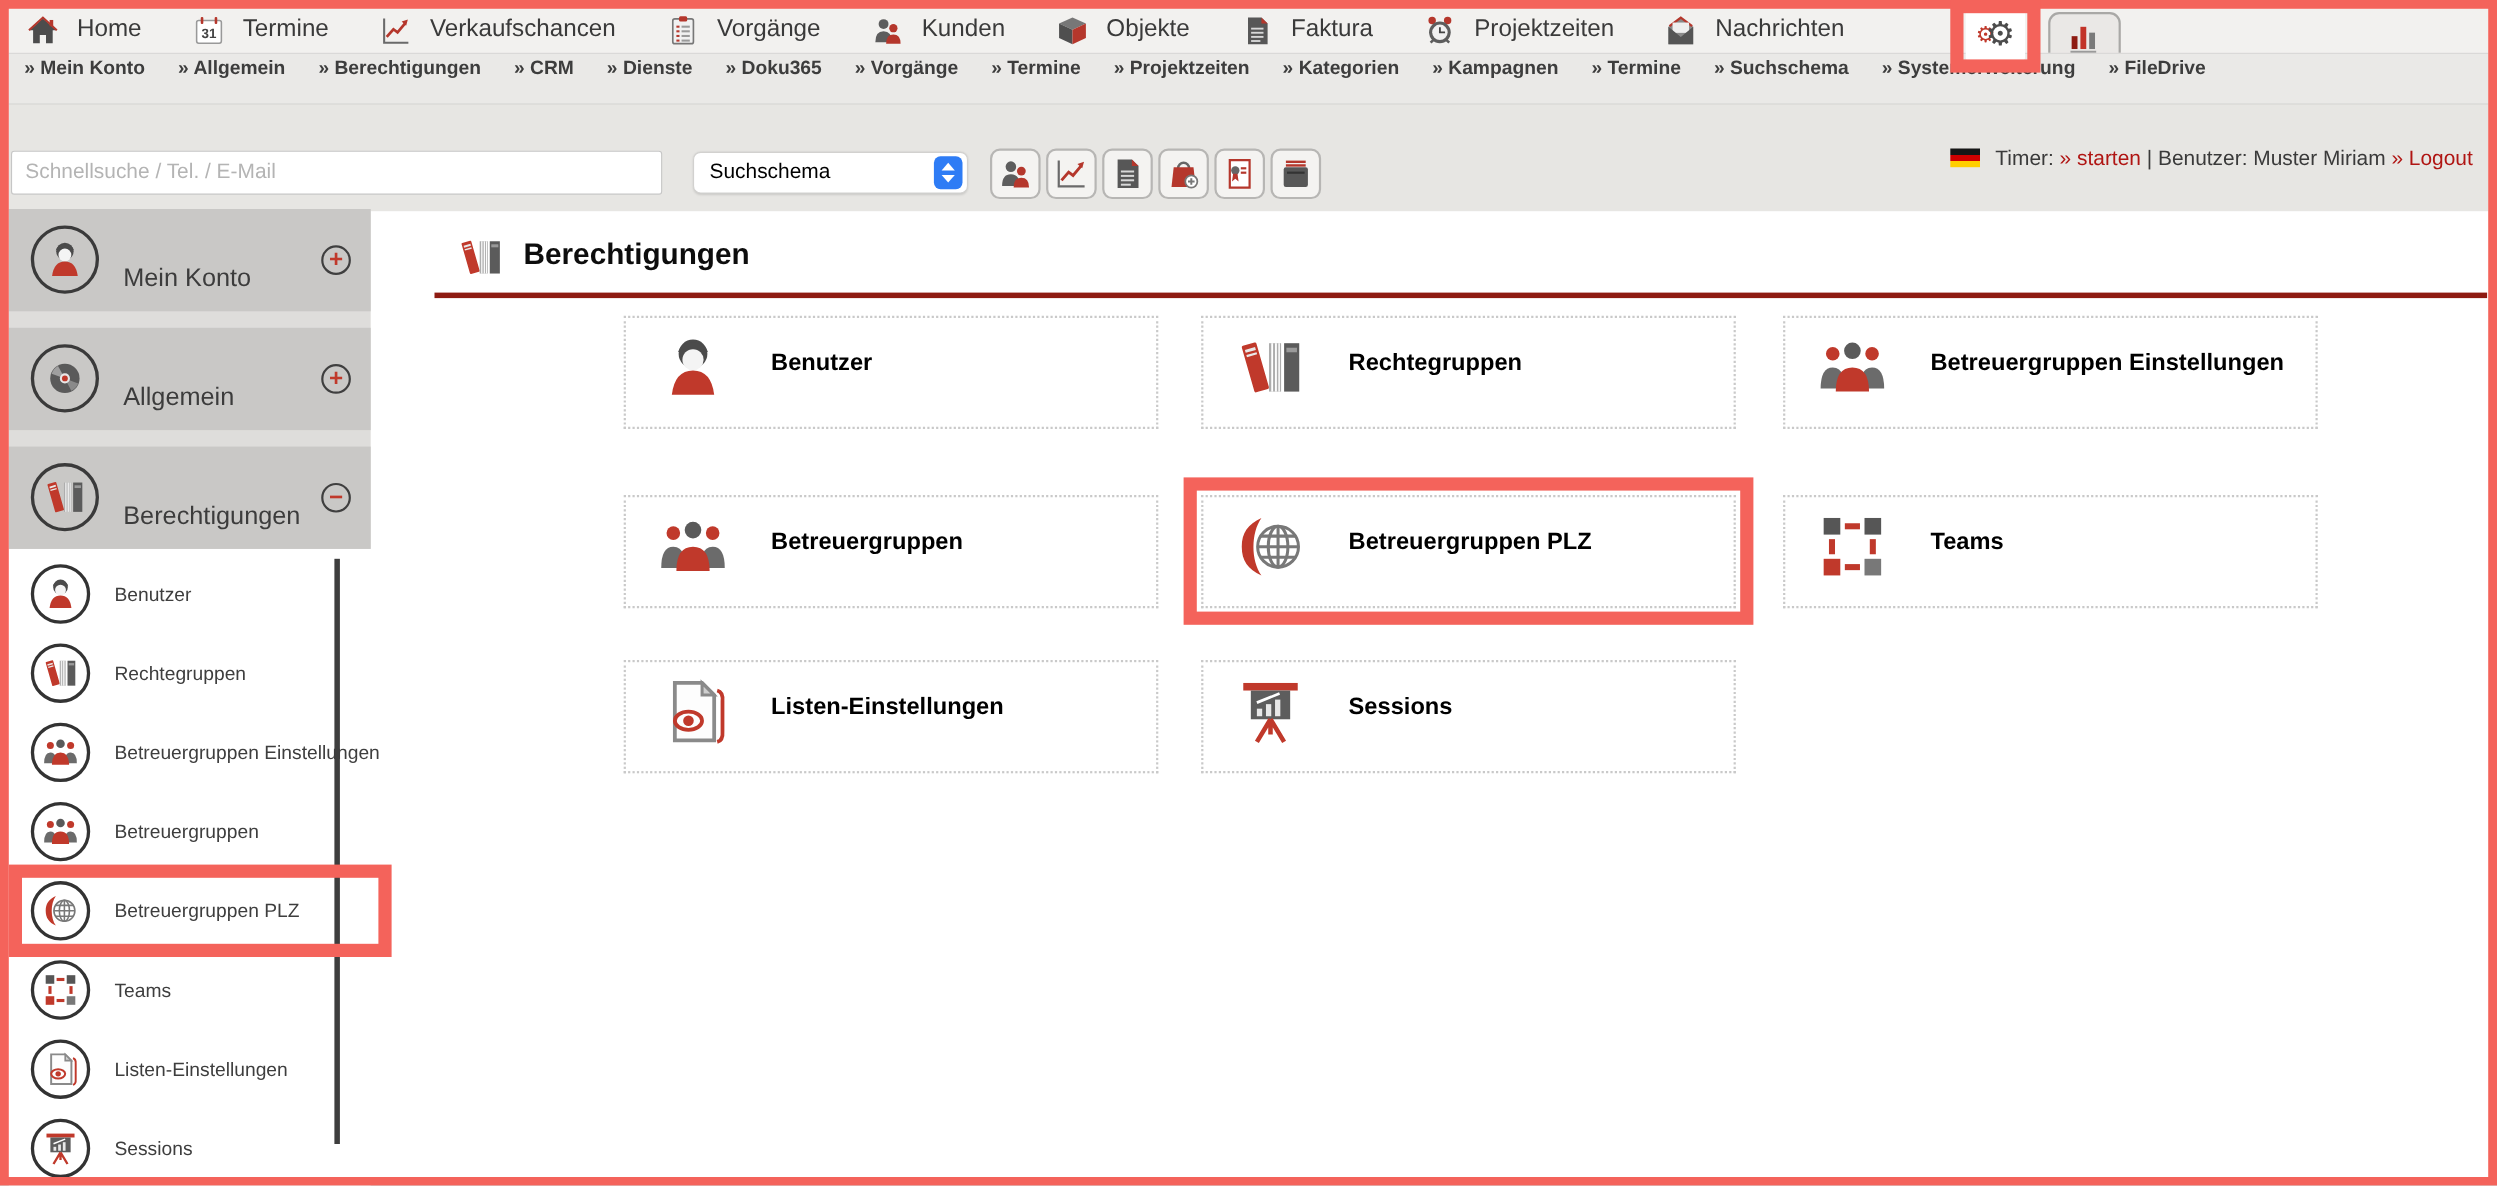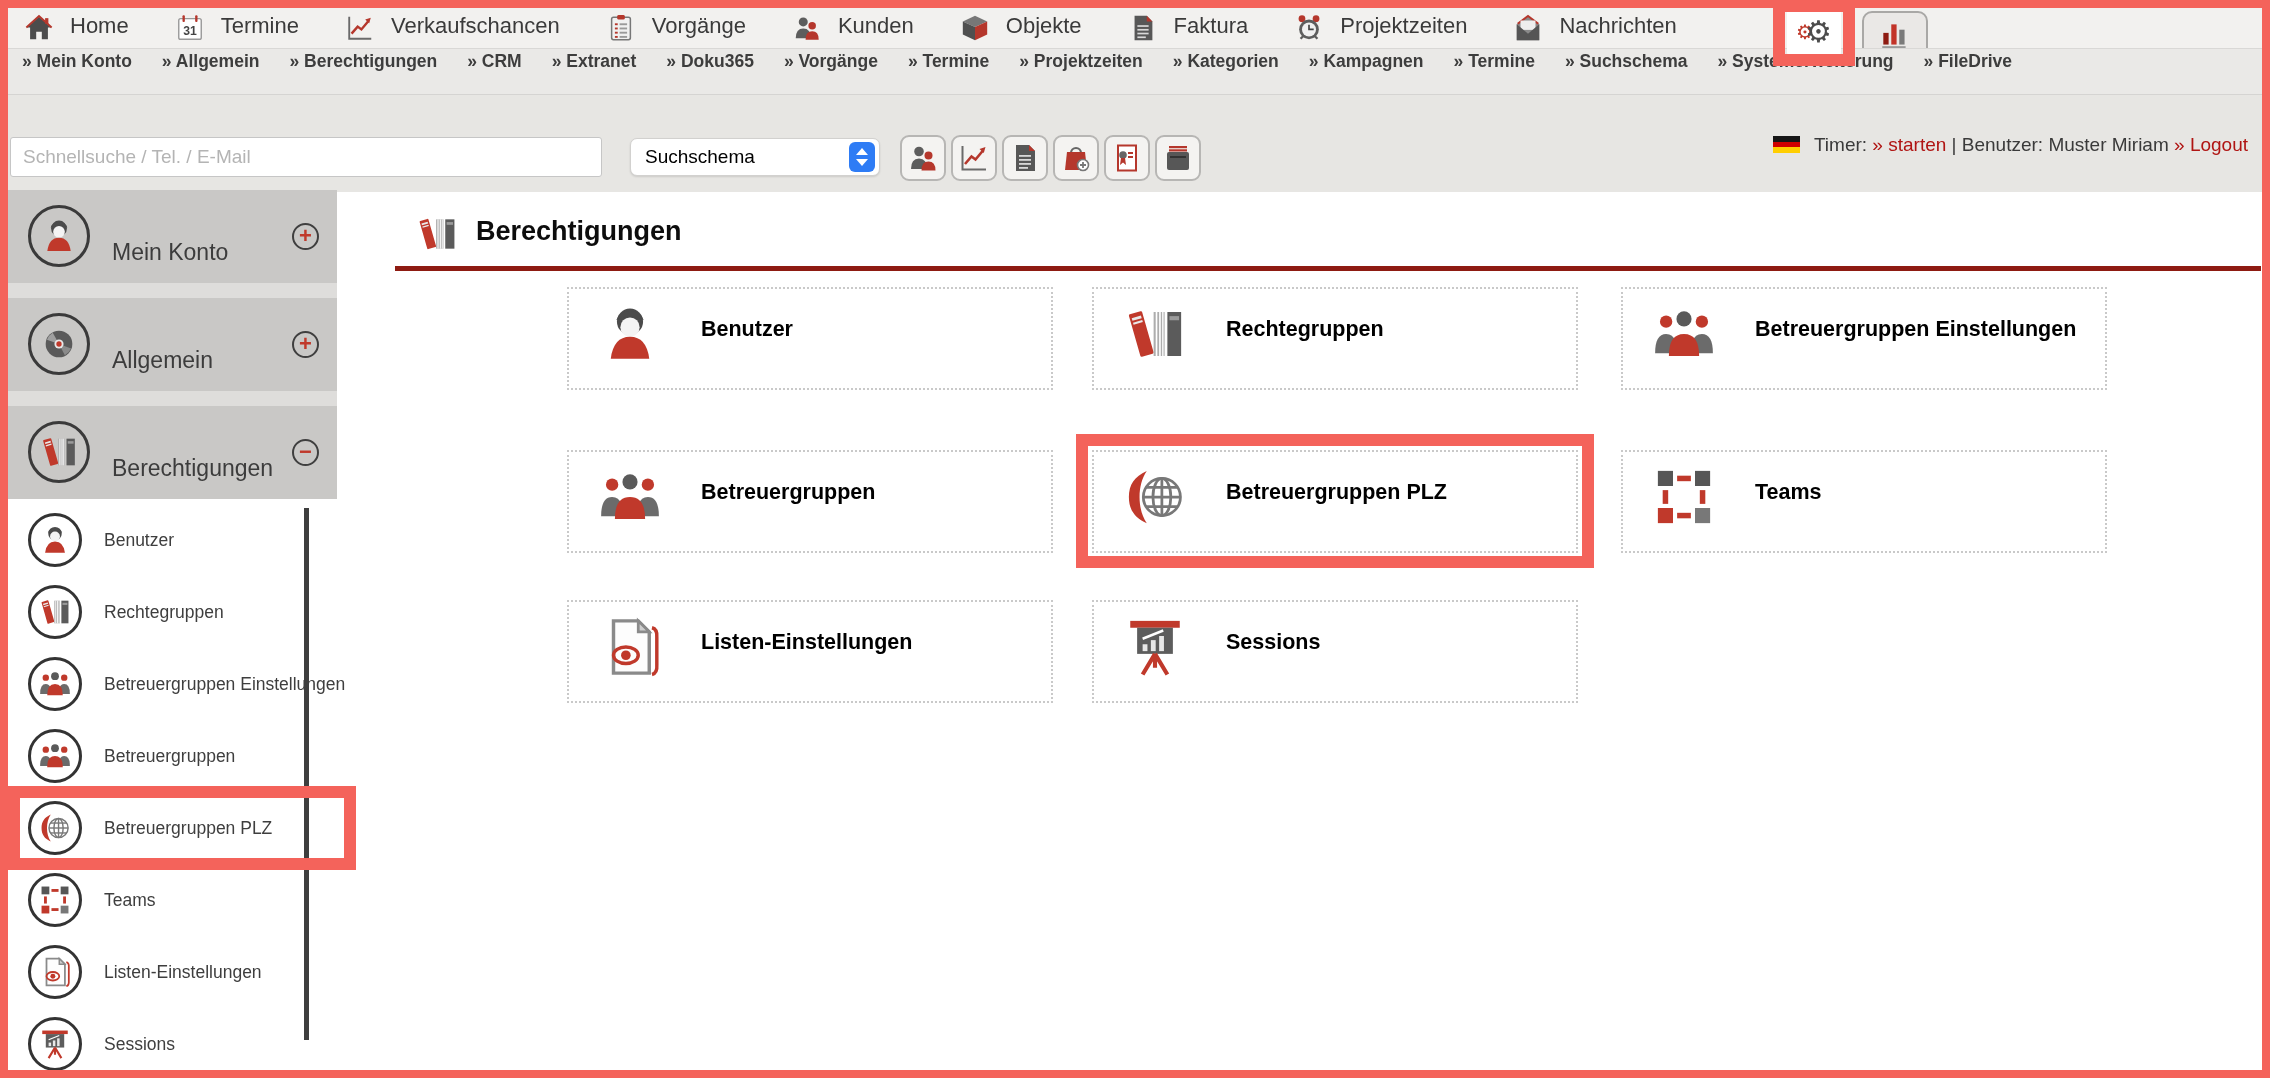--- a/index.html
+++ b/index.html
@@ -295,21 +295,21 @@
         <use href="#i-barchart"></use>
       </svg>
   </div>
 
   <div class="breadcrumbs">
     <div class="crumb-row">
       <span class="crumb">» Mein Konto</span>
       <span class="crumb">» Allgemein</span>
       <span class="crumb">» Berechtigungen</span>
       <span class="crumb">» CRM</span>
-      <span class="crumb">» Extranet</span>
+      <span class="crumb">» Dienste</span>
       <span class="crumb">» Doku365</span>
       <span class="crumb">» Vorgänge</span>
       <span class="crumb">» Termine</span>
       <span class="crumb">» Projektzeiten</span>
       <span class="crumb">» Kategorien</span>
       <span class="crumb">» Kampagnen</span>
       <span class="crumb">» Termine</span>
       <span class="crumb">» Suchschema</span>
       <span class="crumb">» Systemerweiterung</span>
       <span class="crumb">» FileDrive</span>

